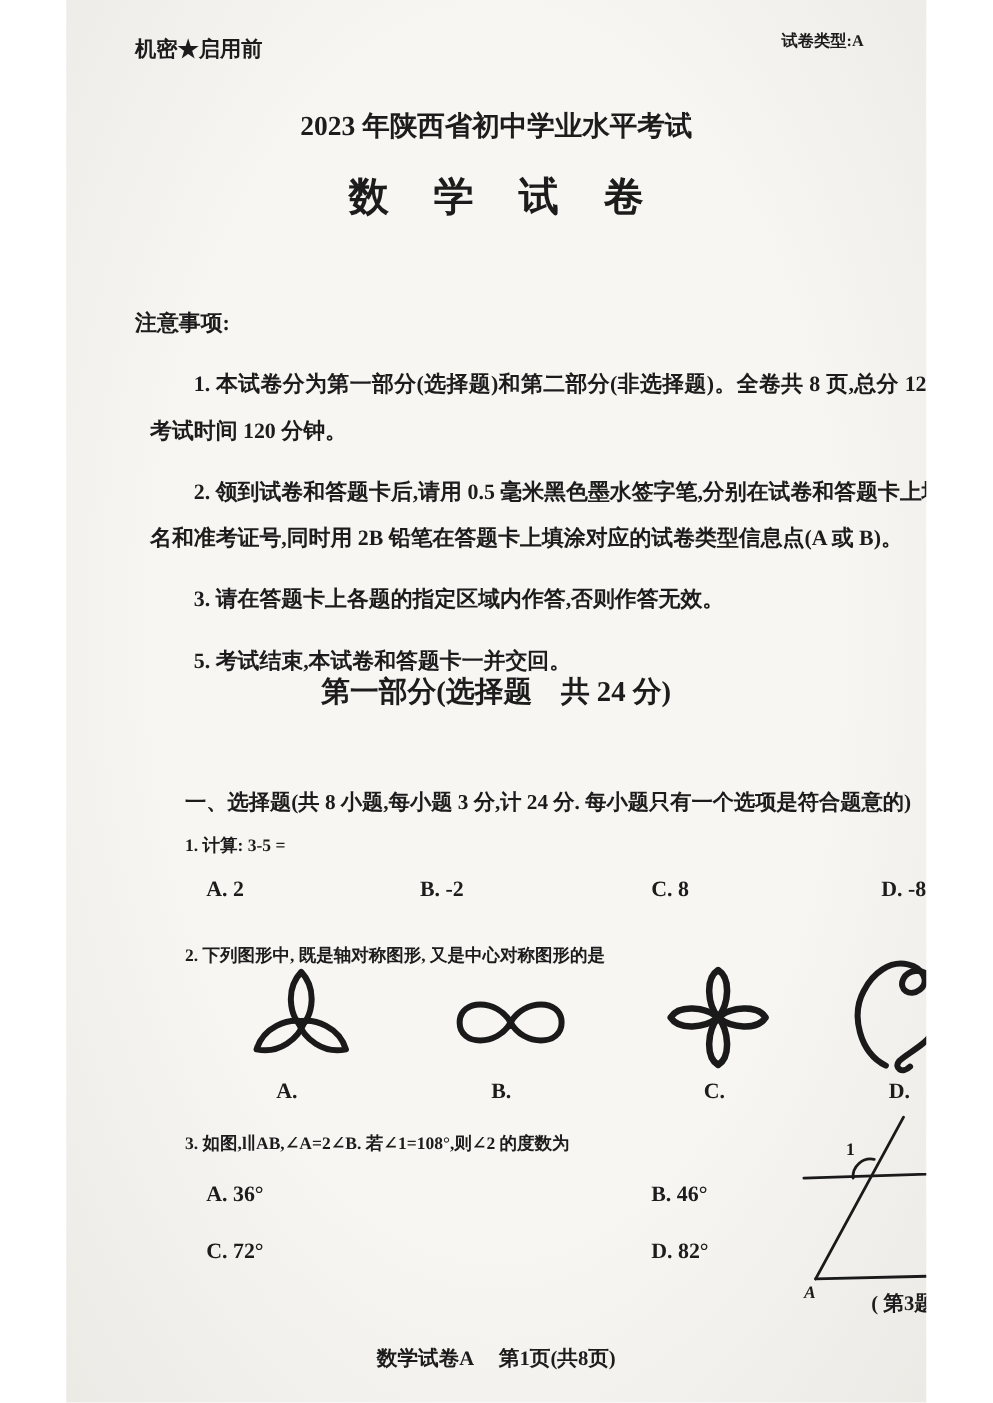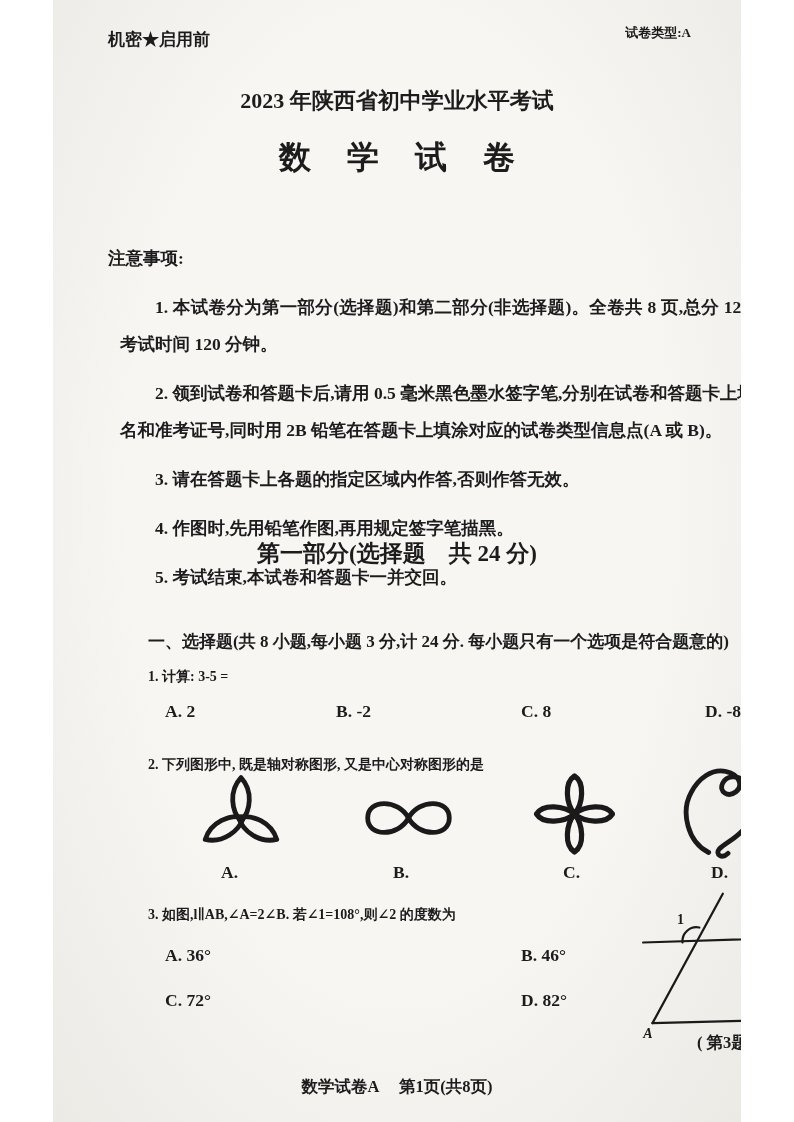--- a/index.html
+++ b/index.html
@@ -61,21 +61,20 @@
   <div class="hdr-right">试卷类型:A</div>
 
   <div class="exam-title">2023 年陕西省初中学业水平考试</div>
   <div class="subject-title">数 学 试 卷</div>
 
   <div class="notice">
     <p class="notice-heading">注意事项:</p>
     <p class="item">1. 本试卷分为第一部分(选择题)和第二部分(非选择题)。全卷共 8 页,总分 120 分。考试时间 120 分钟。</p>
     <p class="item">2. 领到试卷和答题卡后,请用 0.5 毫米黑色墨水签字笔,分别在试卷和答题卡上填写姓名和准考证号,同时用 2B 铅笔在答题卡上填涂对应的试卷类型信息点(A 或 B)。</p>
     <p class="item">3. 请在答题卡上各题的指定区域内作答,否则作答无效。</p>
-    <p class="item">4. 作图时,先用铅笔作图,再用规定签字笔描黑。</p>
     <p class="item">5. 考试结束,本试卷和答题卡一并交回。</p>
   </div>
 
   <div class="part-heading">第一部分(选择题　共 24 分)</div>
   <div class="section-heading">一、选择题(共 8 小题,每小题 3 分,计 24 分. 每小题只有一个选项是符合题意的)</div>
 
   <div class="q-stem q1-stem">1. 计算: 3-5 =</div>
   <div class="opt q1-a">A. 2</div>
   <div class="opt q1-b">B. -2</div>
   <div class="opt q1-c">C. 8</div>

